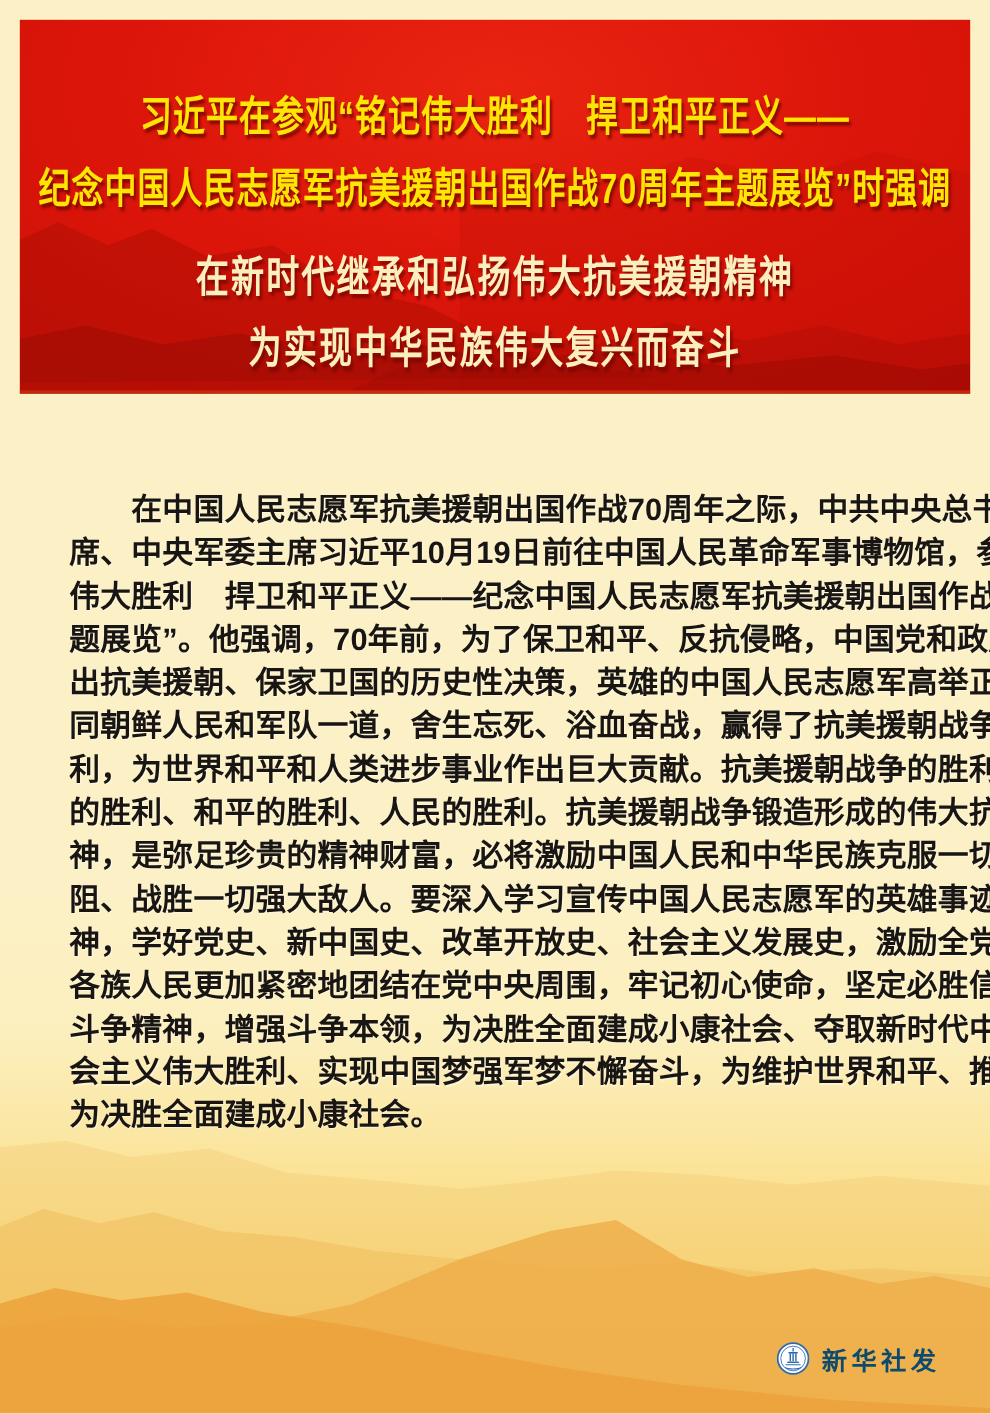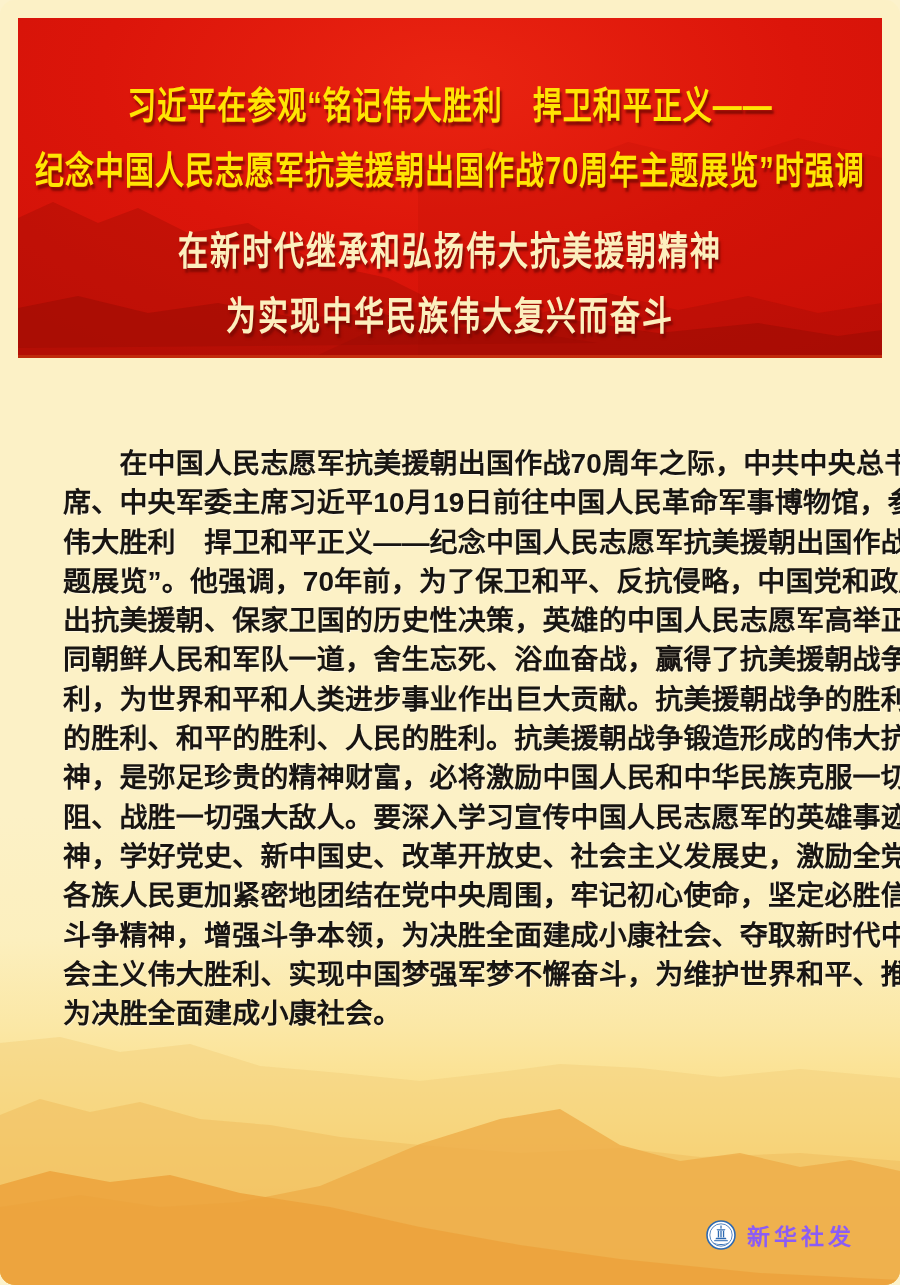--- a/index.html
+++ b/index.html
@@ -3,21 +3,20 @@
 <meta charset="utf-8">
 <style>
   html,body{margin:0;padding:0;background:#fcf2cc;}
   .poster{
     position:relative;
     width:900px;height:1285px;
     margin:0;
     background:#fcf1c6;
     overflow:hidden;
     font-family:"Liberation Sans","DejaVu Sans",sans-serif;
-    border-radius:15px;
   }
   
   .bottom-scene{
     position:absolute;left:0;right:0;bottom:0;height:470px;
     background:linear-gradient(180deg,
       rgba(252,241,198,0) 0%,
       rgba(252,238,184,.55) 26%,
       #fbe7a4 46%,
       #fbdd85 64%,
       #f9cd60 82%,
@@ -69,21 +68,21 @@
   .article .line{white-space:nowrap;}
   
   .credit{
     position:absolute;right:45px;bottom:33px;
     display:flex;align-items:center;gap:11px;
   }
   .credit .emblem{width:30px;height:30px;display:block;}
   .credit .credit-label{
     font-size:23px;
     letter-spacing:4px;
-    color:#8b5cf6;
+    color:#0c4a6e;
     font-weight:600;
   }
 </style>
 </head>
 <body>
 
 <div class="poster">
 
   <div class="bottom-scene">
     <svg viewBox="0 0 900 470" preserveAspectRatio="none">

